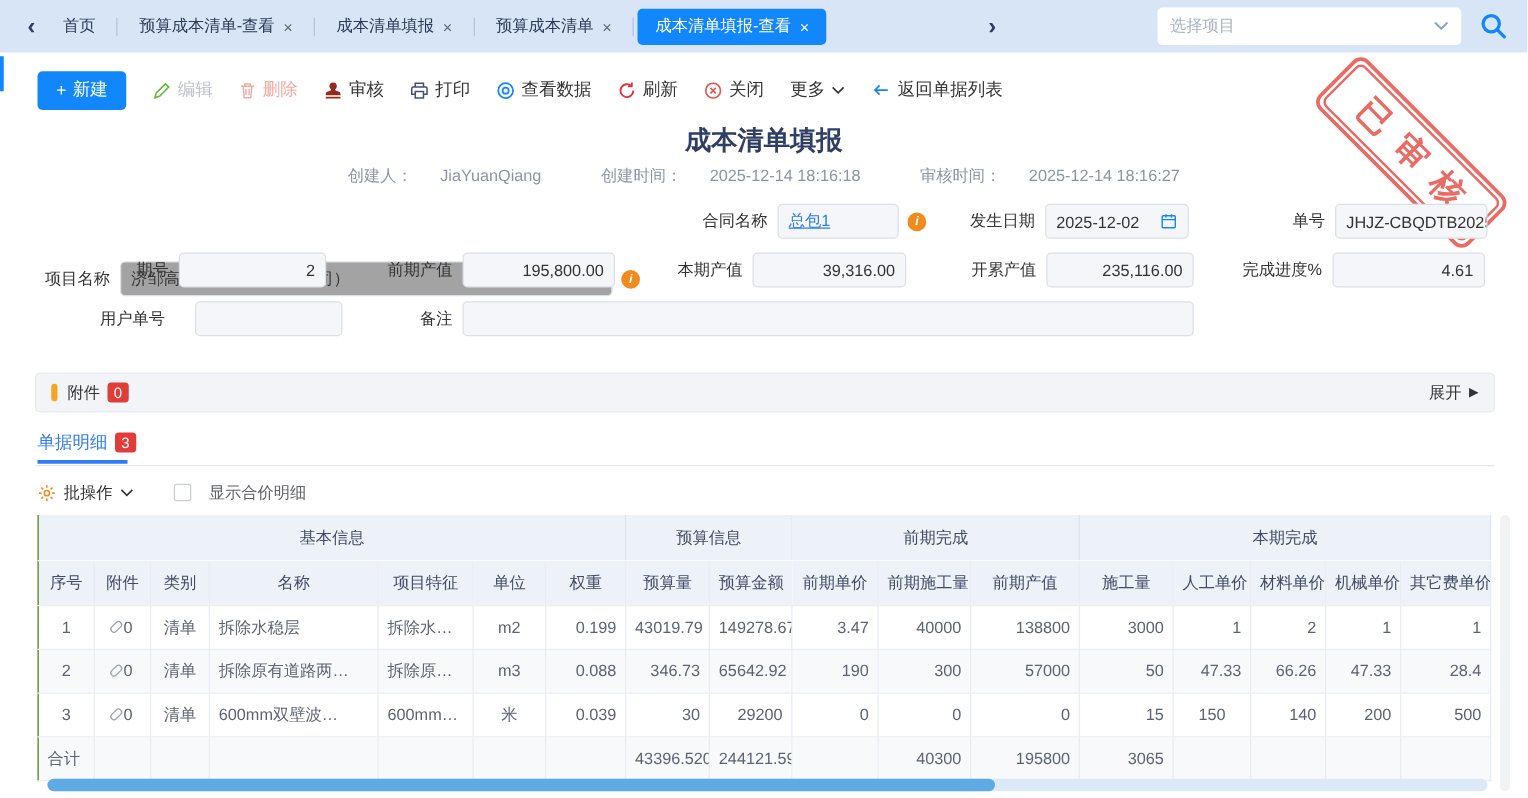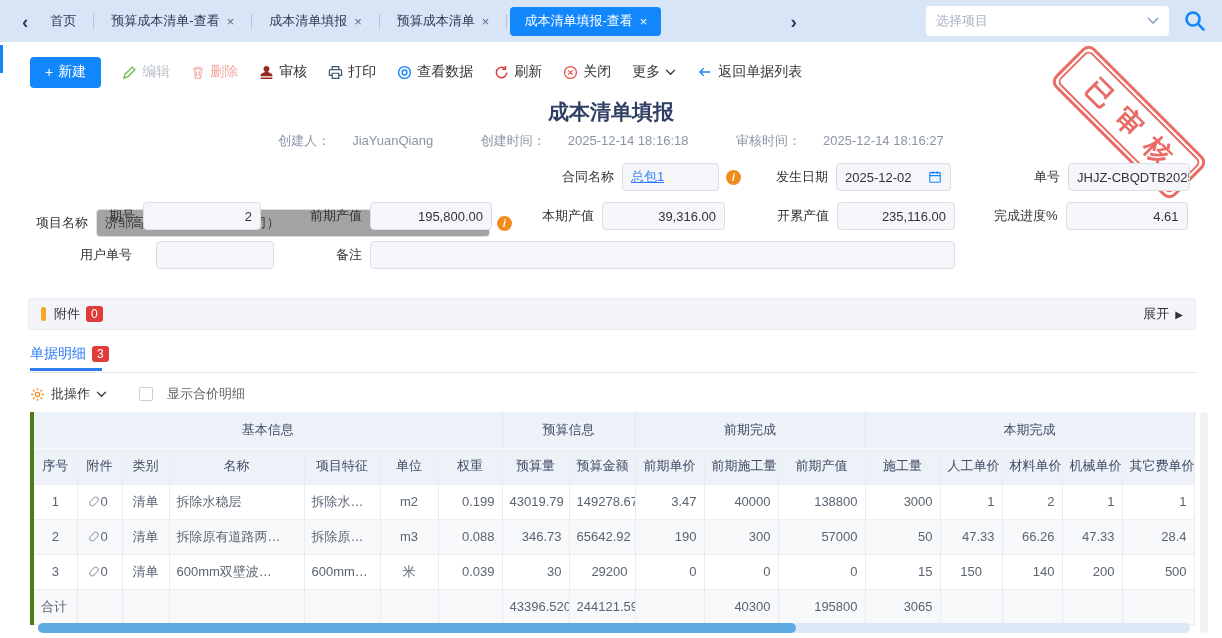--- a/index.html
+++ b/index.html
@@ -100,21 +100,21 @@
   
   .tbl-wrap { position:absolute; left:30px; top:412px; width:1162px; }
   table { border-collapse:collapse; table-layout:fixed; width:1162px; font-size:13px; }
   th, td { border-right:1px solid #e8ecf3; border-bottom:1px solid #ebeef5;
     padding:0 7px; white-space:nowrap; overflow:hidden; }
   th { background:#edf1f8; color:#414c63; font-weight:normal; height:36px; }
   thead tr.grp th { border-bottom:1px solid #f8fafc; border-right:1px solid #dfe5ee; }
   td { height:35px; color:#5b6472; }
   tbody tr:nth-child(even) td { background:#f8f9fb; }
   tr.total td { background:#f7f9fb; color:#5b6472; }
-  th:first-child, td:first-child { border-left:4px solid #4d7c0f; }
+  th:first-child, td:first-child { border-left:1px solid #4d7c0f; }
   .clip { display:inline-block; width:6px; height:11px; border:1px solid #9aa3b0;
     border-radius:3px; transform:rotate(45deg); margin-right:3px; vertical-align:-1px; }
 
   
   .h-track { position:absolute; left:38px; top:623px; width:1152px; height:10px;
     background:#dbe9f7; border-radius:5px; }
   .h-thumb { position:absolute; left:0; top:0; width:758px; height:10px;
     background:#60aae4; border-radius:5px; }
   .v-track { position:absolute; left:1200px; top:412px; width:8px; height:221px;
     background:#f0f2f5; border-radius:4px; }

